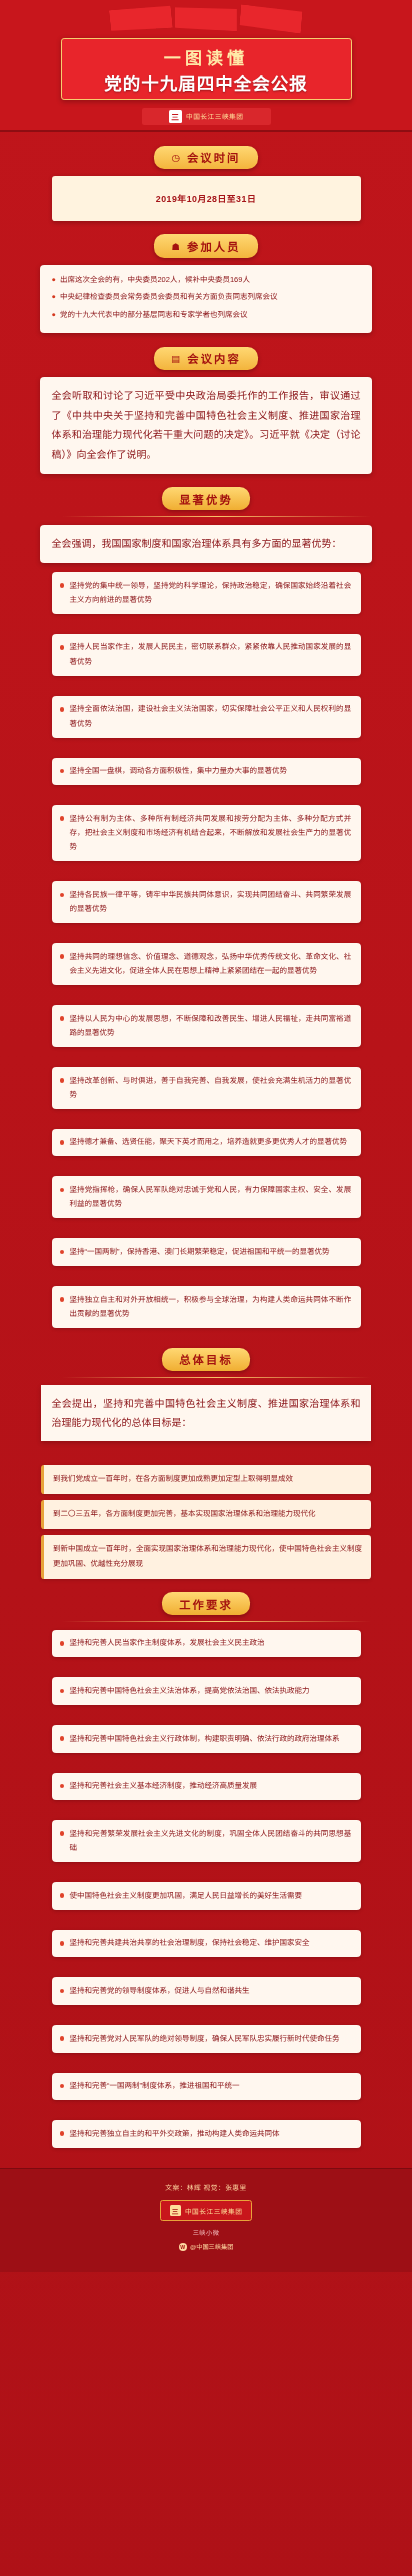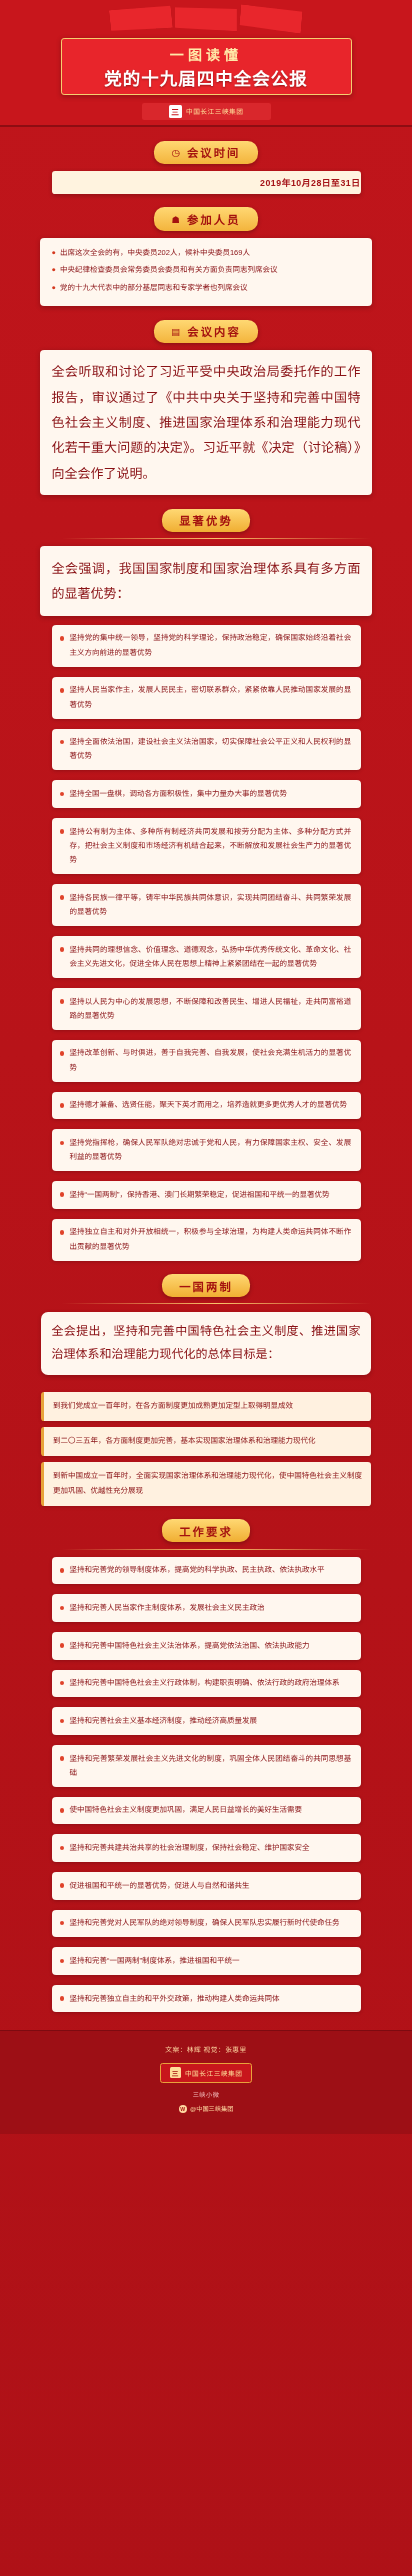--- a/index.html
+++ b/index.html
@@ -40,21 +40,21 @@
   .title-banner{
     width:289px;margin:2.1px auto 0;
     background:#e8252b;
     border:1px solid #f6cf6f;
     border-radius:3.1px;
     text-align:center;
     padding:5.2px 0 4.1px;
     box-shadow:0 1.5px 5.2px rgba(0,0,0,.25);
   }
   .title-top{
-    font-size:14px;color:#ffe9a8;letter-spacing:4.1px;font-weight:bold;
+    font-size:17px;color:#ffe9a8;letter-spacing:4.1px;font-weight:bold;
   }
   .title-main{
     font-size:17.5px;color:#fff;font-weight:bold;letter-spacing:1px;margin-top:1px;
     text-shadow:0 1px 2.1px rgba(0,0,0,.35);
   }
   .brand-strip{
     margin:7.2px auto 0;width:129px;height:17.5px;
     background:#d9272c;border-radius:2.1px;
     display:flex;align-items:center;justify-content:center;gap:4.1px;
   }
@@ -89,32 +89,32 @@
     background:linear-gradient(90deg,rgba(255,216,115,0),rgba(255,216,115,.9),rgba(255,216,115,0));
   }
 
   
   .card{
     width:309px;margin:0 auto 9.3px;
     background:#fff7ef;
     border-radius:4.1px;
     padding:9.3px 11.3px;
     color:#8a1216;
-    font-size:13px;line-height:1.95;
+    font-size:10px;line-height:1.95;
     box-shadow:0 1.5px 5.2px rgba(0,0,0,.22);
     text-align:justify;
     font-family:Liberation Serif, serif;
   }
   .date-bar{
     width:309px;margin:0 auto;
     background:#fff3df;
     color:#a51318;
-    text-align:right;
+    text-align:center;
     font-size:8.8px;font-weight:bold;
-    padding:5px 0;border-radius:3.1px;
+    padding:16px 0;border-radius:3.1px;
     letter-spacing:0.5px;
     box-shadow:0 1.5px 4.1px rgba(0,0,0,.22);
   }
   .attend-card{
     width:309px;margin:0 auto;
     background:#fff7ef;border-radius:4.1px;
     padding:8.2px 11.3px;box-shadow:0 1.5px 5.2px rgba(0,0,0,.22);
   }
   .attend-item{
     color:#8a1216;font-size:7.5px;line-height:1.9;
@@ -122,39 +122,39 @@
   }
   .attend-item .dot{
     color:#d4391f;font-size:7.2px;line-height:1.9;
   }
 
   
   .list-wrap{width:309px;margin:0 auto;}
   .li{
     background:#fff7ef;
     border-radius:4.1px;
-    margin-bottom:10px;
+    margin-bottom:20px;
     padding:6.7px 9.3px 6.7px 8.2px;
     color:#8a1216;
     font-size:7.5px;line-height:1.9;
     display:flex;gap:5.2px;
     box-shadow:0 1px 3.6px rgba(0,0,0,.2);
     text-align:justify;
   }
   .li .bullet{
     flex:0 0 auto;width:4.6px;height:4.6px;border-radius:50%;
     background:#e0432a;margin-top:4.6px;
   }
   .li .txt{flex:1 1 auto;}
 
   
   .goal-card{
-    width:309px;margin:0 auto 17px;
-    background:#fff7ef;border-radius:7px;
-    padding:8.2px 10.3px;color:#8a1216;font-size:12px;line-height:1.95;
+    width:309px;margin:0 auto 24px;
+    background:#fff7ef;border-radius:0;
+    padding:8.2px 10.3px;color:#8a1216;font-size:10px;line-height:1.95;
     box-shadow:0 1.5px 4.6px rgba(0,0,0,.2);
     text-align:justify;
   }
   .goal-step{
     width:309px;margin:0 auto 6.2px;
     background:#fff1e0;border-left:3.1px solid #e8a33a;
     border-radius:3.1px;padding:7.2px 9.3px;
     color:#8a1216;font-size:7.5px;line-height:1.95;
     box-shadow:0 1px 3.6px rgba(0,0,0,.18);
     text-align:justify;
@@ -310,42 +310,38 @@
         <span class="txt">坚持“一国两制”，保持香港、澳门长期繁荣稳定，促进祖国和平统一的显著优势</span>
       </div>
     <div class="li">
         <span class="bullet"></span>
         <span class="txt">坚持独立自主和对外开放相统一，积极参与全球治理，为构建人类命运共同体不断作出贡献的显著优势</span>
       </div>
   </div>
 
   <div class="sec-head plain">
     <span class="sec-pill">
-      <span>一国两制</span>
+      <span>总体目标</span>
     </span>
     <div class="sec-rule"></div>
   </div>
   <div class="goal-card">全会提出，坚持和完善中国特色社会主义制度、推进国家治理体系和治理能力现代化的总体目标是：</div>
   <div class="goal-step">到我们党成立一百年时，在各方面制度更加成熟更加定型上取得明显成效</div>
   <div class="goal-step">到二〇三五年，各方面制度更加完善，基本实现国家治理体系和治理能力现代化</div>
   <div class="goal-step">到新中国成立一百年时，全面实现国家治理体系和治理能力现代化，使中国特色社会主义制度更加巩固、优越性充分展现</div>
 
   <div class="sec-head plain">
     <span class="sec-pill">
       <span>工作要求</span>
     </span>
     <div class="sec-rule"></div>
   </div>
   <div class="list-wrap">
     <div class="li">
         <span class="bullet"></span>
-        <span class="txt">坚持和完善党的领导制度体系，提高党的科学执政、民主执政、依法执政水平</span>
-      </div>
-    <div class="li">
-        <span class="bullet"></span>
         <span class="txt">坚持和完善人民当家作主制度体系，发展社会主义民主政治</span>
       </div>
     <div class="li">
         <span class="bullet"></span>
         <span class="txt">坚持和完善中国特色社会主义法治体系，提高党依法治国、依法执政能力</span>
       </div>
     <div class="li">
         <span class="bullet"></span>
         <span class="txt">坚持和完善中国特色社会主义行政体制，构建职责明确、依法行政的政府治理体系</span>
       </div>
@@ -360,21 +356,21 @@
     <div class="li">
         <span class="bullet"></span>
         <span class="txt">使中国特色社会主义制度更加巩固，满足人民日益增长的美好生活需要</span>
       </div>
     <div class="li">
         <span class="bullet"></span>
         <span class="txt">坚持和完善共建共治共享的社会治理制度，保持社会稳定、维护国家安全</span>
       </div>
     <div class="li">
         <span class="bullet"></span>
-        <span class="txt">促进祖国和平统一的显著优势，促进人与自然和谐共生</span>
+        <span class="txt">坚持和完善党的领导制度体系，促进人与自然和谐共生</span>
       </div>
     <div class="li">
         <span class="bullet"></span>
         <span class="txt">坚持和完善党对人民军队的绝对领导制度，确保人民军队忠实履行新时代使命任务</span>
       </div>
     <div class="li">
         <span class="bullet"></span>
         <span class="txt">坚持和完善“一国两制”制度体系，推进祖国和平统一</span>
       </div>
     <div class="li">

